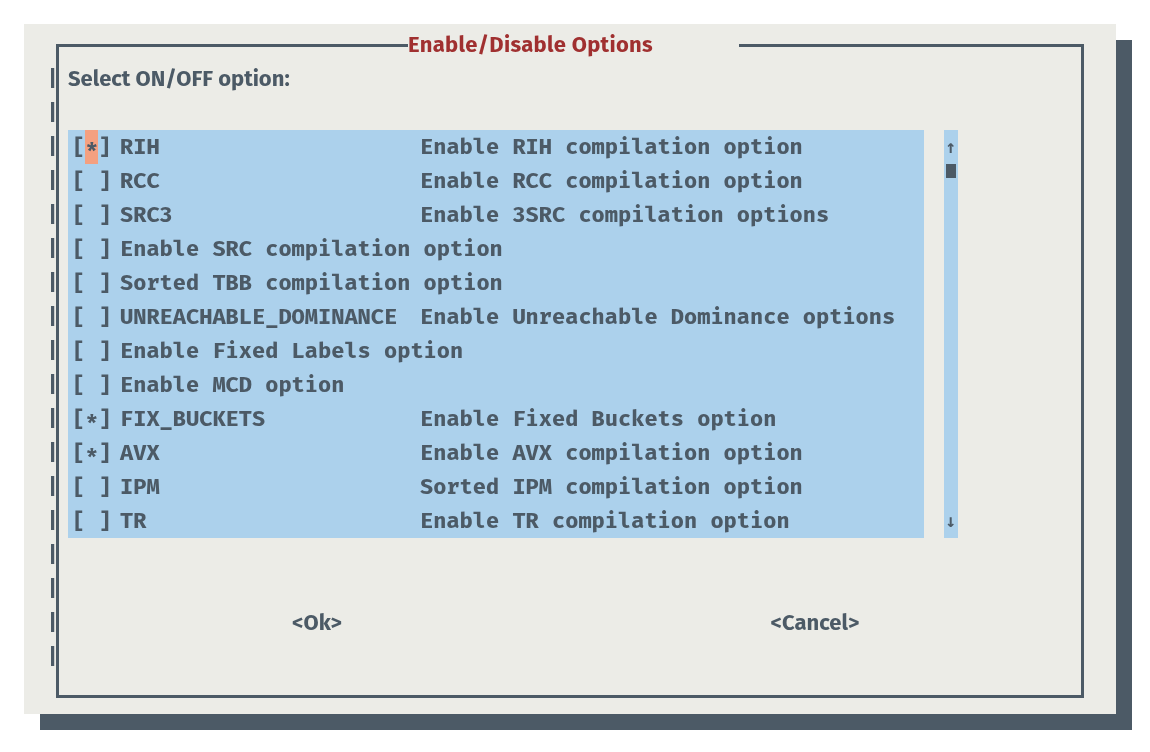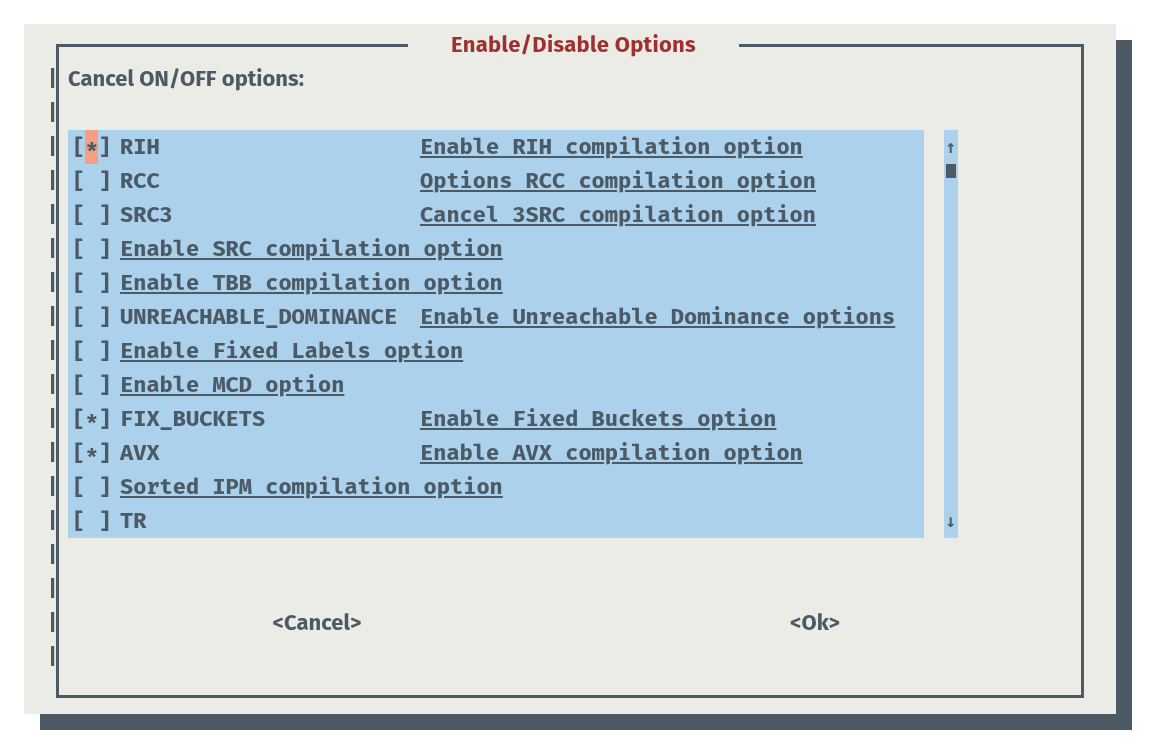--- a/index.html
+++ b/index.html
@@ -54,21 +54,21 @@
   .frame-top-right { top: 20px;  left: 715px; height: 3px; width: 345px; }
   .frame-left      { top: 20px;  left: 32px;  width: 3px;  height: 654px; }
   .frame-right     { top: 20px;  left: 1057px;width: 3px;  height: 654px; }
   .frame-bottom    { top: 671px; left: 32px;  height: 3px; width: 1028px; }
 
   .title {
     position: absolute;
     top: 4px;
     left: 384px;
     width: 331px;
-    text-align: center;
+    text-align: left;
     color: #a03030;
     font-weight: 700;
     z-index: 3;
     letter-spacing: 0.3px;
   }
 
   .pipes {
     position: absolute;
     top: 38px;
     left: 22px;
@@ -114,21 +114,20 @@
     align-items: center;
     width: 52px;
     padding-left: 4px;
   }
   .row .name {
     display: inline-block;
     width: 300px;
   }
   .row .desc {
     display: inline-block;
-    text-decoration: underline;
   }
   .cursor {
     background: #f4a080;
     color: #4c5a66;
     display: inline-block;
     width: 13px;
     text-align: center;
   }
 
   
@@ -209,44 +208,44 @@
 |
 |
 |
 |
 |
 |
 |
 |
 |</div>
 
-    <div class="prompt">Cancel ON/OFF options:</div>
+    <div class="prompt">Select ON/OFF option:</div>
 
     <div class="list-area" id="list">
         <div class="row"><span class="cb">[<span class="cursor">*</span>]</span><span class="name">RIH</span><span class="desc">Enable RIH compilation option</span></div>
-        <div class="row"><span class="cb">[ ]</span><span class="name">RCC</span><span class="desc">Options RCC compilation option</span></div>
-        <div class="row"><span class="cb">[ ]</span><span class="name">SRC3</span><span class="desc">Cancel 3SRC compilation option</span></div>
+        <div class="row"><span class="cb">[ ]</span><span class="name">RCC</span><span class="desc">Enable RCC compilation option</span></div>
+        <div class="row"><span class="cb">[ ]</span><span class="name">SRC3</span><span class="desc">Enable 3SRC compilation options</span></div>
         <div class="row"><span class="cb">[ ]</span><span class="desc">Enable SRC compilation option</span></div>
-        <div class="row"><span class="cb">[ ]</span><span class="desc">Enable TBB compilation option</span></div>
+        <div class="row"><span class="cb">[ ]</span><span class="desc">Sorted TBB compilation option</span></div>
         <div class="row"><span class="cb">[ ]</span><span class="name">UNREACHABLE_DOMINANCE</span><span class="desc">Enable Unreachable Dominance options</span></div>
         <div class="row"><span class="cb">[ ]</span><span class="desc">Enable Fixed Labels option</span></div>
         <div class="row"><span class="cb">[ ]</span><span class="desc">Enable MCD option</span></div>
         <div class="row"><span class="cb">[*]</span><span class="name">FIX_BUCKETS</span><span class="desc">Enable Fixed Buckets option</span></div>
         <div class="row"><span class="cb">[*]</span><span class="name">AVX</span><span class="desc">Enable AVX compilation option</span></div>
-        <div class="row"><span class="cb">[ ]</span><span class="desc">Sorted IPM compilation option</span></div>
-        <div class="row"><span class="cb">[ ]</span><span class="name">TR</span></div>
+        <div class="row"><span class="cb">[ ]</span><span class="name">IPM</span><span class="desc">Sorted IPM compilation option</span></div>
+        <div class="row"><span class="cb">[ ]</span><span class="name">TR</span><span class="desc">Enable TR compilation option</span></div>
       </div>
 
     <div class="scrollbar">
       <div class="sb-arrow">↑</div>
       <div class="sb-track">
         <div class="sb-thumb"></div>
       </div>
       <div class="sb-arrow">↓</div>
     </div>
 
     <div class="buttons">
+      <div class="btn">&lt;Ok&gt;</div>
       <div class="btn">&lt;Cancel&gt;</div>
-      <div class="btn">&lt;Ok&gt;</div>
     </div>
 
   </div>
 </div>
 
 </body></html>

